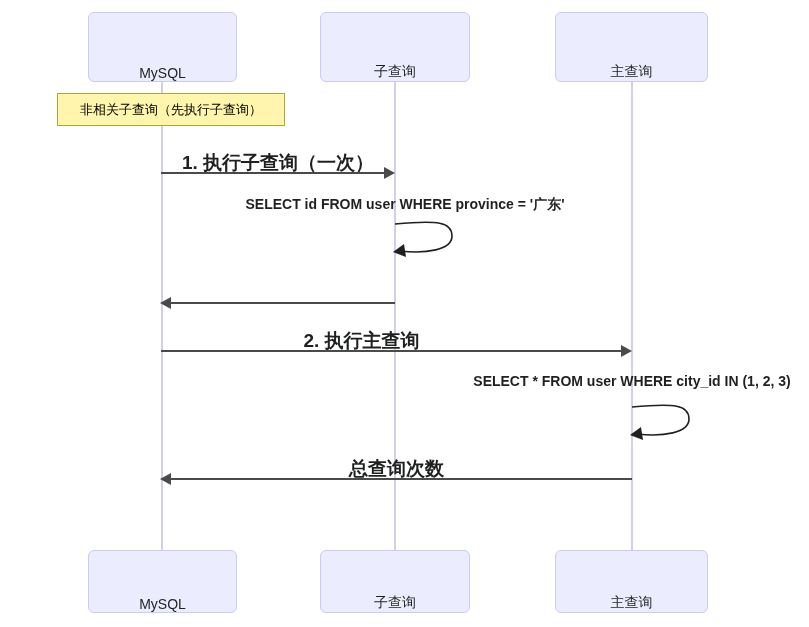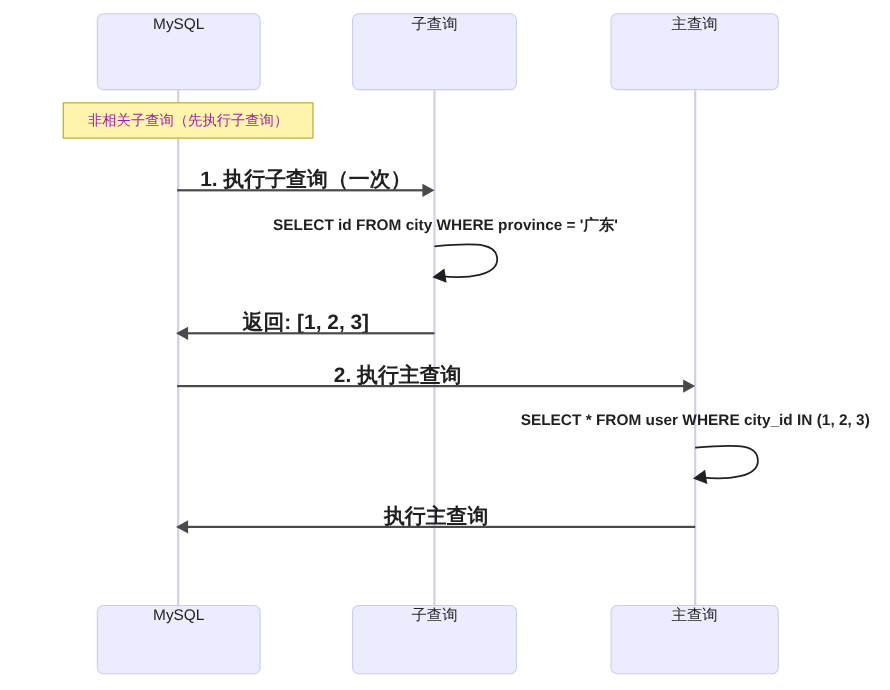--- a/index.html
+++ b/index.html
@@ -22,41 +22,41 @@
     width: 2px;
     background: #d6cdea;
   }
   .actor-box {
     position: absolute;
     background: #ececff;
     border: 1px solid #ccccf2;
     border-radius: 6px;
     box-sizing: border-box;
     display: flex;
-    align-items: flex-start;
+    align-items: flex-end;
     justify-content: center;
   }
   .actor-label {
     font-size: 14px;
     color: #1f2020;
     font-family: "Liberation Sans", "DejaVu Sans", sans-serif;
     white-space: nowrap;
   }
   .note-box {
     position: absolute;
     background: #fff5ad;
     border: 1px solid #aaaa33;
     box-sizing: border-box;
     display: flex;
     align-items: center;
     justify-content: center;
   }
   .note-label {
     font-size: 13px;
-    color: #a21caf;
+    color: #000000;
     white-space: nowrap;
     font-family: "Liberation Sans", "DejaVu Sans", sans-serif;
     text-align: right;
   }
   .msg-line {
     position: absolute;
     height: 2px;
     background: #4a4a4a;
   }
   .arrow-head {
@@ -114,41 +114,40 @@
   </div>
 
   <div class="note-box" style="left:57px; top:93px; width:228px; height:33px;">
     <span class="note-label">非相关子查询（先执行子查询）</span>
   </div>
 
   <div class="msg-label" style="left:161px; top:150px; width:234px;">1. 执行子查询（一次）</div>
   <div class="msg-line" style="left:161px; top:172px; width:226px;"></div>
   <div class="arrow-head right" style="left:384px; top:167px;"></div>
 
-  <div class="sql-label" style="left:205px; top:196px; width:400px;">SELECT id FROM city WHERE province = '广东'</div>
+  <div class="sql-label" style="left:205px; top:196px; width:400px;">SELECT id FROM user WHERE province = '广东'</div>
   <svg class="self-loop" style="left:390px; top:218px;" width="90" height="42" viewBox="0 0 90 42">
     <path d="M 5 6 C 48 2, 62 4, 62 18 C 62 32, 36 36, 10 33" fill="none" stroke="#1f2020" stroke-width="1.6"></path>
     <polygon points="14,26 3,34 16,39" fill="#1f2020"></polygon>
   </svg>
 
-  <div class="msg-label" style="left:161px; top:280px; width:234px;">返回: [1, 2, 3]</div>
   <div class="msg-line" style="left:170px; top:302px; width:225px;"></div>
   <div class="arrow-head left" style="left:160px; top:297px;"></div>
 
   <div class="msg-label" style="left:161px; top:328px; width:401px;">2. 执行主查询</div>
   <div class="msg-line" style="left:161px; top:350px; width:462px;"></div>
   <div class="arrow-head right" style="left:621px; top:345px;"></div>
 
   <div class="sql-label" style="left:432px; top:373px; width:400px;">SELECT * FROM user WHERE city_id IN (1, 2, 3)</div>
   <svg class="self-loop" style="left:627px; top:401px;" width="90" height="42" viewBox="0 0 90 42">
     <path d="M 5 6 C 48 2, 62 4, 62 18 C 62 32, 36 36, 10 33" fill="none" stroke="#1f2020" stroke-width="1.6"></path>
     <polygon points="14,26 3,34 16,39" fill="#1f2020"></polygon>
   </svg>
 
-  <div class="msg-label" style="left:161px; top:456px; width:471px;">执行主查询</div>
+  <div class="msg-label" style="left:161px; top:456px; width:471px;">总查询次数</div>
   <div class="msg-line" style="left:170px; top:478px; width:462px;"></div>
   <div class="arrow-head left" style="left:160px; top:473px;"></div>
 
 
   <div class="actor-box" style="left:88px; top:550px; width:149px; height:63px;">
     <span class="actor-label">MySQL</span>
   </div>
   <div class="actor-box" style="left:320px; top:550px; width:150px; height:63px;">
     <span class="actor-label">子查询</span>
   </div>

